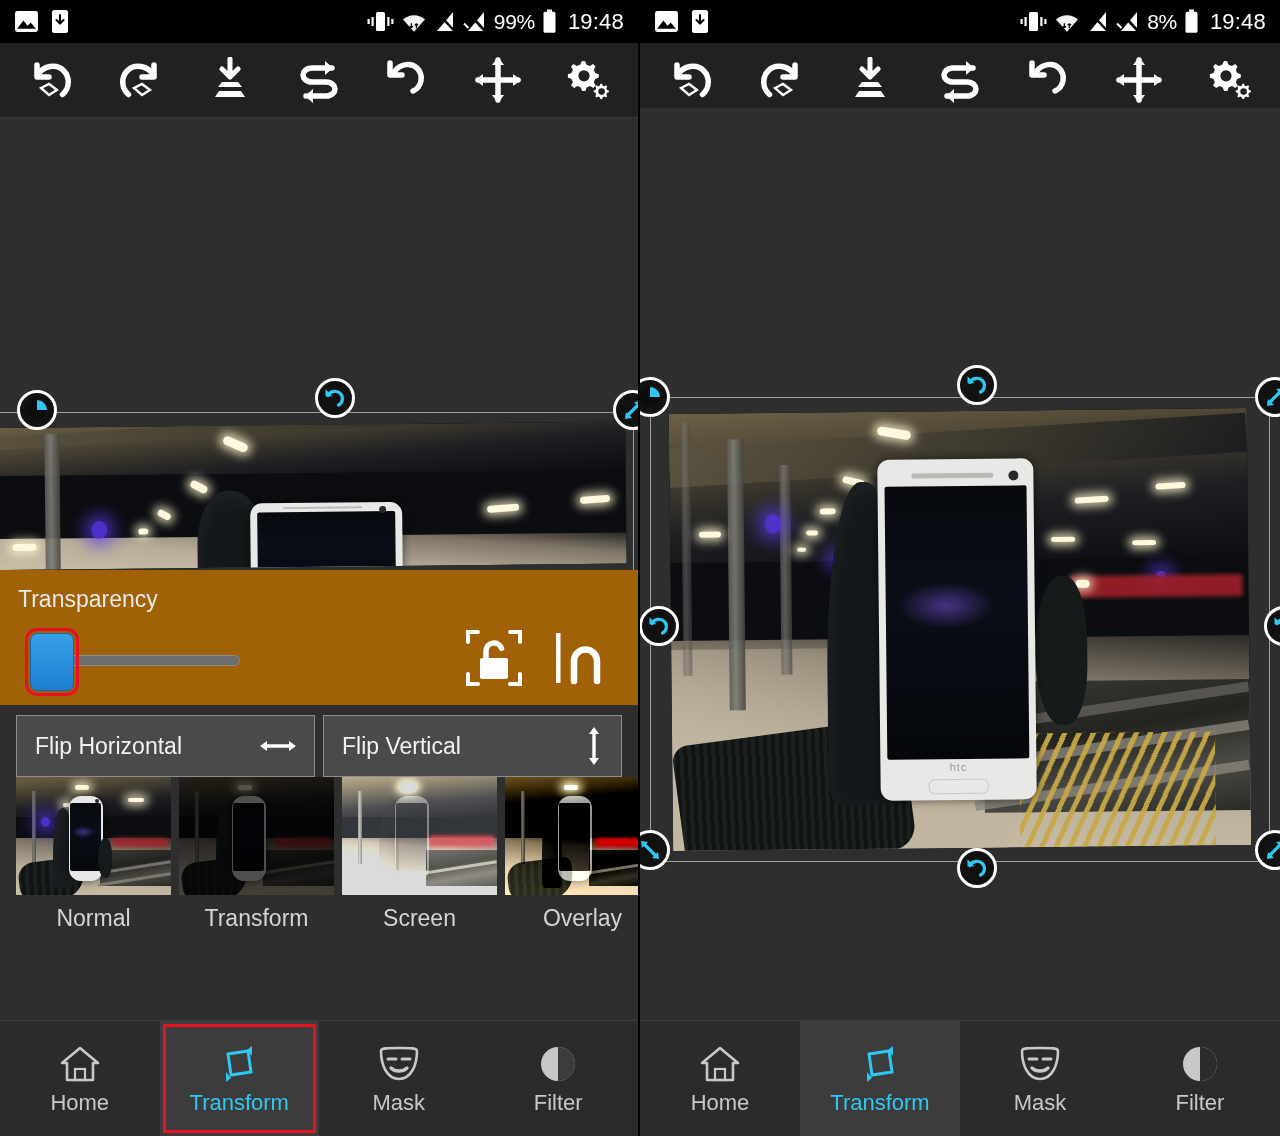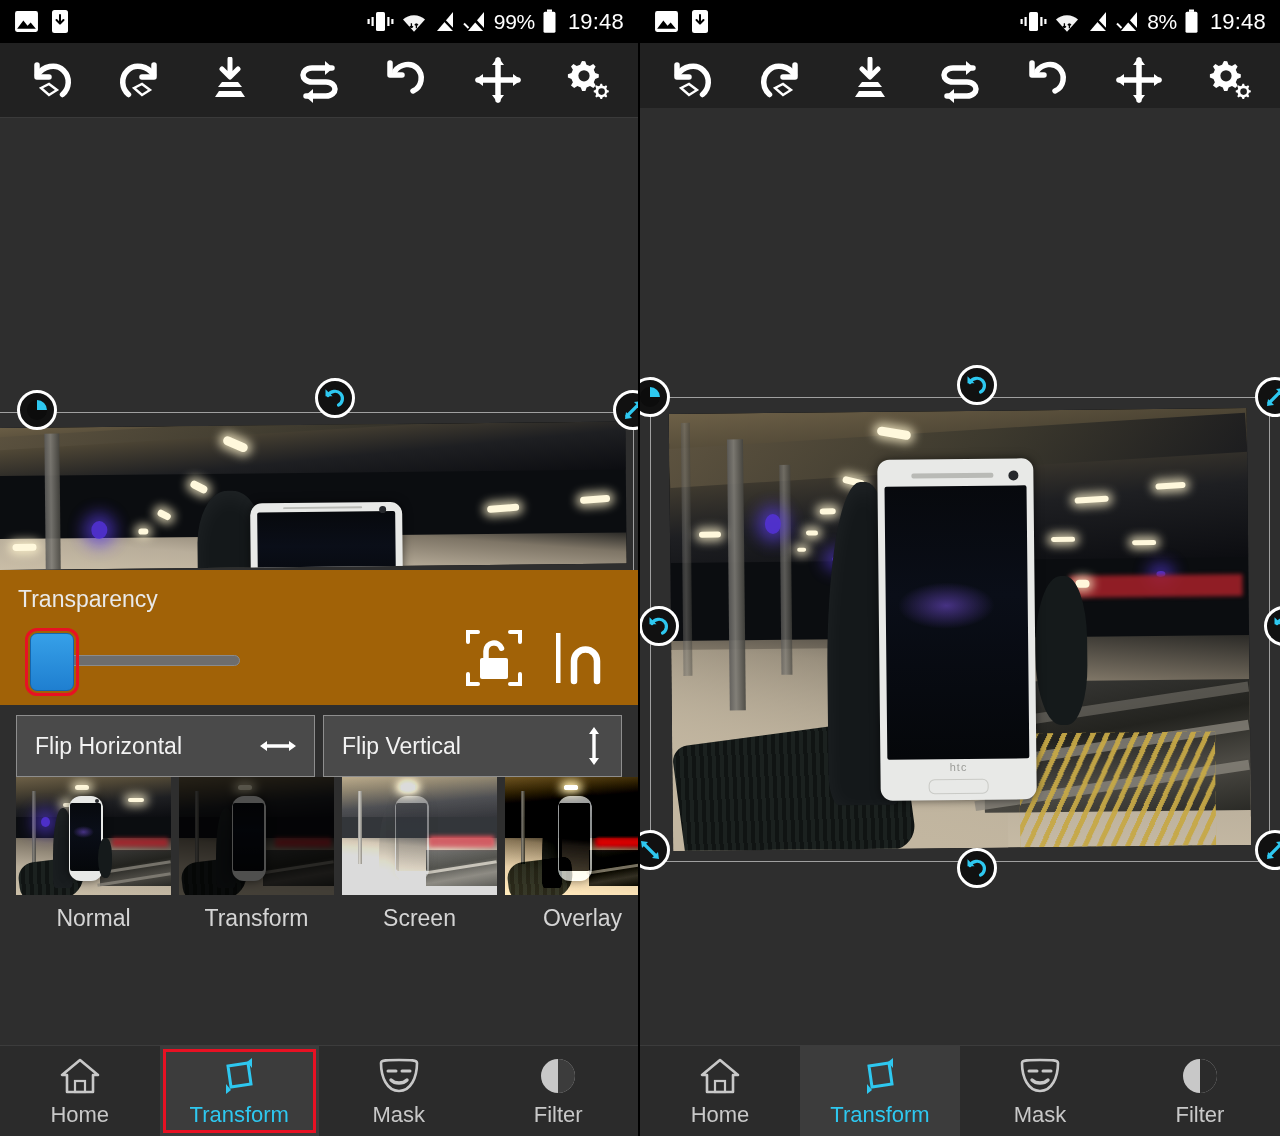--- a/index.html
+++ b/index.html
@@ -165,21 +165,21 @@
     background:#0b0d10;
   }
   .thumb-sel { outline:4px solid #2ec8f0; outline-offset:-4px; }
   .thumb-cap { text-align:center; color:#d4d4d4; font-size:23px; padding-top:10px; }
   .tf-multiply { filter:brightness(.34) saturate(1.1); }
   .tf-screen   { filter:brightness(1.95) contrast(.72) saturate(.9); }
   .tf-overlay  { filter:contrast(1.55) brightness(1.05) saturate(1.25); }
 
   
   .navbar {
-    position:absolute; left:0; right:0; bottom:0; height:91px;
+    position:absolute; left:0; right:0; bottom:0; height:116px;
     background:#2b2b2b; display:flex; border-top:1px solid #3c3c3c;
   }
   .nav-item {
     flex:1; display:flex; flex-direction:column; align-items:center;
     justify-content:center; gap:4px; color:#c8c8c8; font-size:22px;
   }
   .nav-item.active { background:#3c3c3c; color:#2ec8f0; }
   .nav-ico { height:44px; display:flex; align-items:center; justify-content:center; }
 </style>
 </head>

